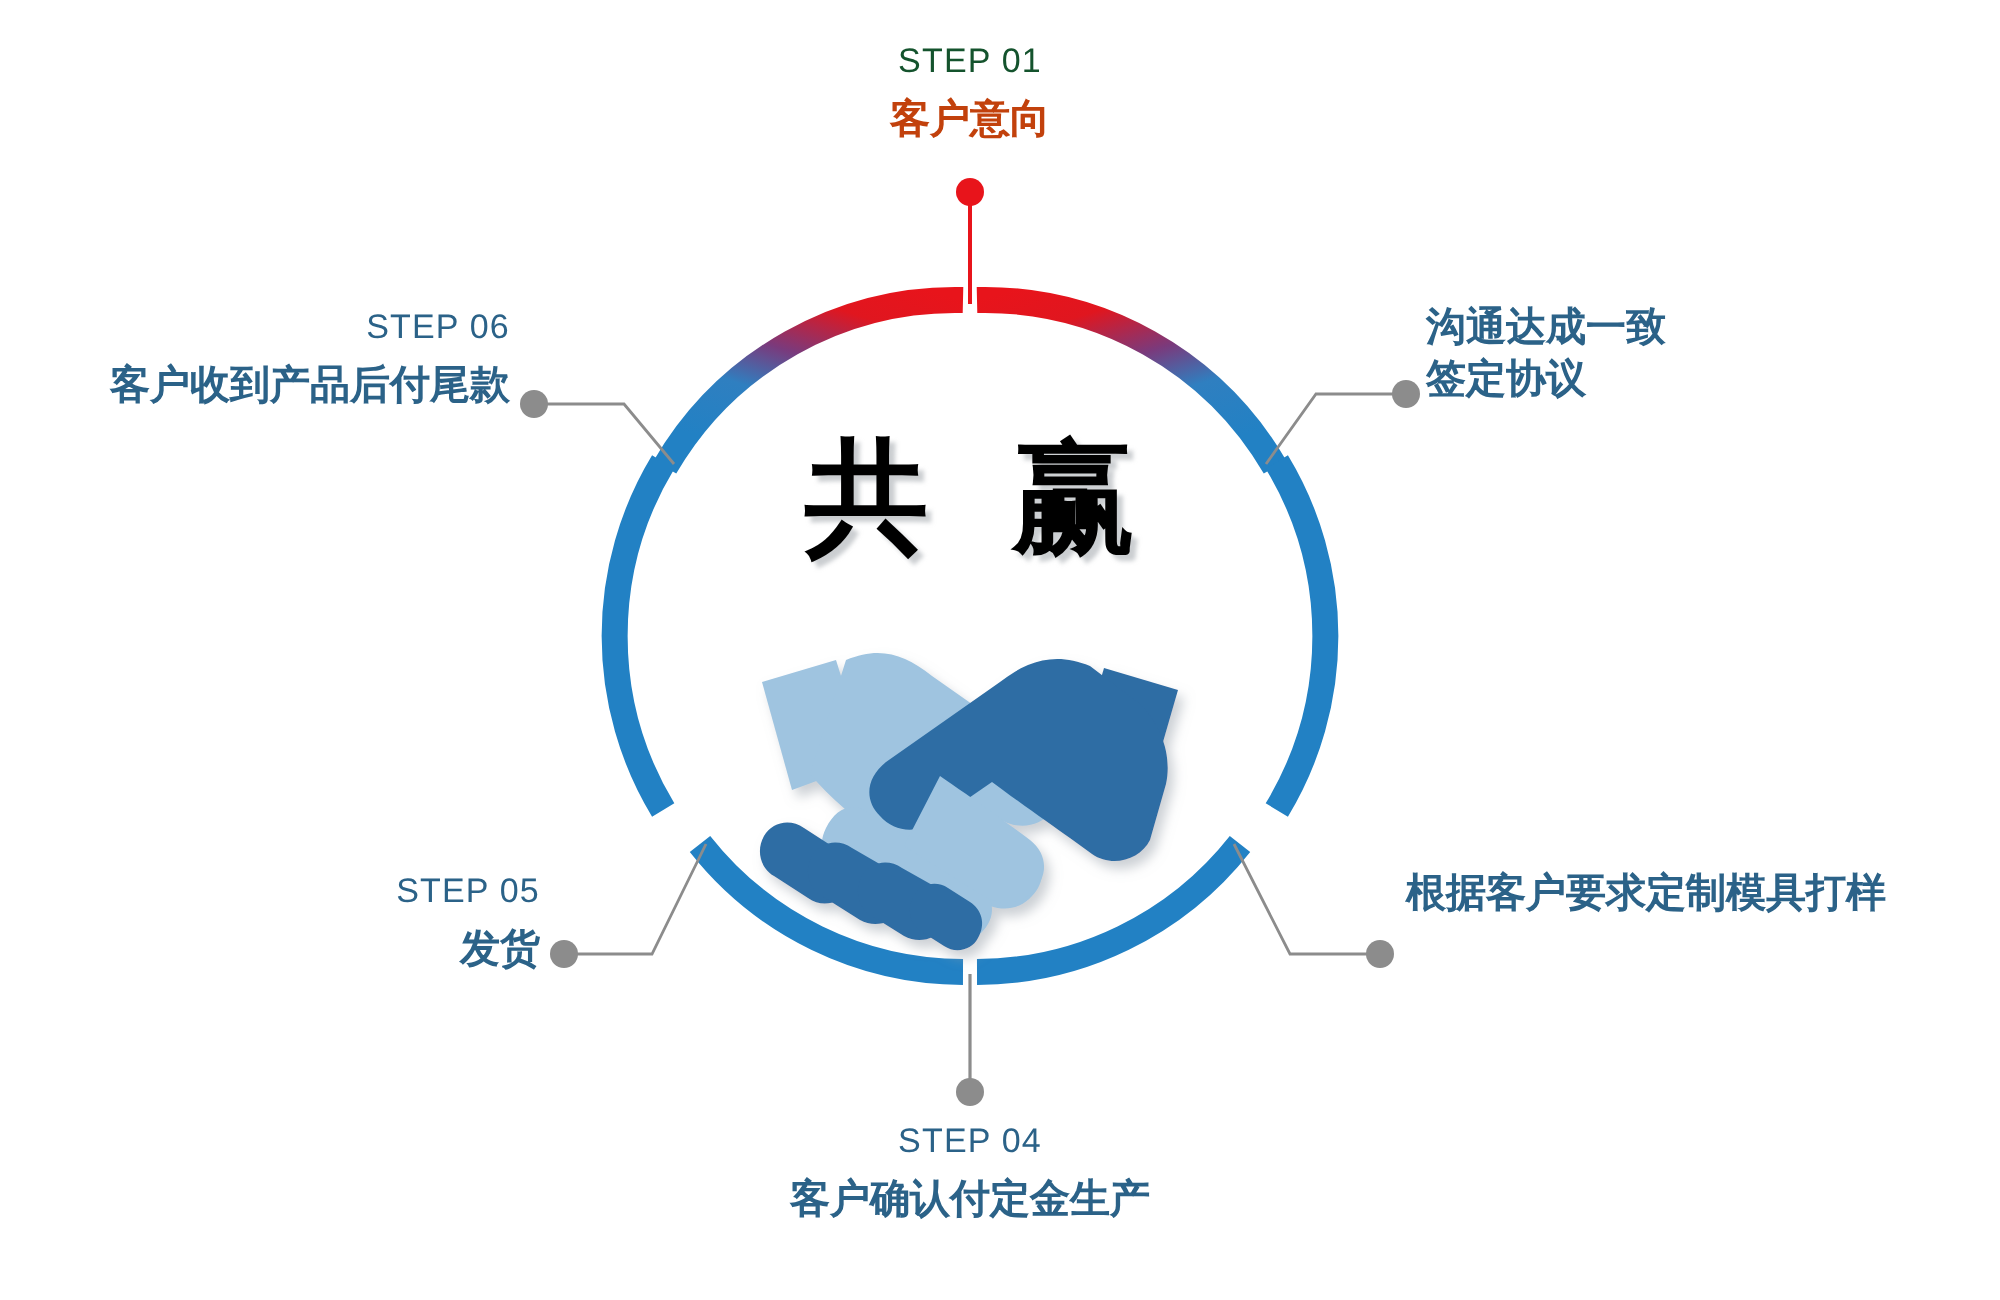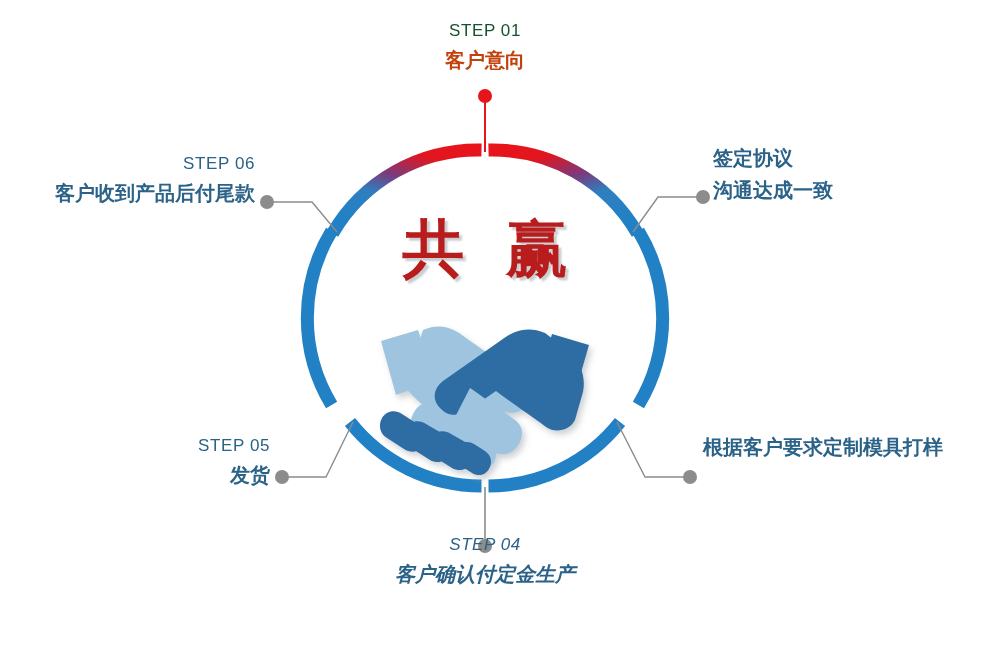--- a/index.html
+++ b/index.html
@@ -38,38 +38,38 @@
   .step.red .title{color:#c2410c;}
 
   .step.align-center{text-align:center;}
   .step.align-right{text-align:right;}
   .step.align-left{text-align:left;}
 
   
   #step01{left:385px;top:22px;width:200px;}
   #step02{left:713px;top:145px;width:260px;}
   #step03{left:703px;top:428px;width:290px;}
-  #step04{left:383px;top:536px;width:204px;font-style:italic;}
+  #step04{left:383px;top:562px;width:204px;}
   #step05{left:120px;top:437px;width:150px;}
   #step06{left:20px;top:155px;width:235px;}
 
   #step05 .num{margin-left:66px;}
   #step05 .title{margin-left:66px;}
   #step06 .num{}
   #step06 .title{}
 
   
   #center-word{
     position:absolute;
     left:390px;top:218px;
     width:190px;
     text-align:center;
     font-size:62px;
     font-weight:bold;
-    color:#b91c1c;
+    color:#000000;
     letter-spacing:10px;
     text-indent:10px;
     line-height:1;
     text-shadow:3px 3px 2px rgba(160,165,172,.55);
     font-family:"DejaVu Sans","Liberation Sans",sans-serif;
     white-space:nowrap;
   }
 </style>
 </head>
 <body>
@@ -219,22 +219,22 @@
   </svg>
 
   <div id="center-word">共 赢</div>
 
   <div class="step red align-center" id="step01">
     <div class="num">STEP 01</div>
     <div class="title">客户意向</div>
   </div>
 
   <div class="step align-left" id="step02">
+    <div class="title">沟通达成一致</div>
     <div class="title" style="margin-top:0;">签定协议</div>
-    <div class="title">沟通达成一致</div>
   </div>
 
   <div class="step align-left" id="step03">
     <div class="title">根据客户要求定制模具打样</div>
   </div>
 
   <div class="step align-center" id="step04">
     <div class="num">STEP 04</div>
     <div class="title">客户确认付定金生产</div>
   </div>

